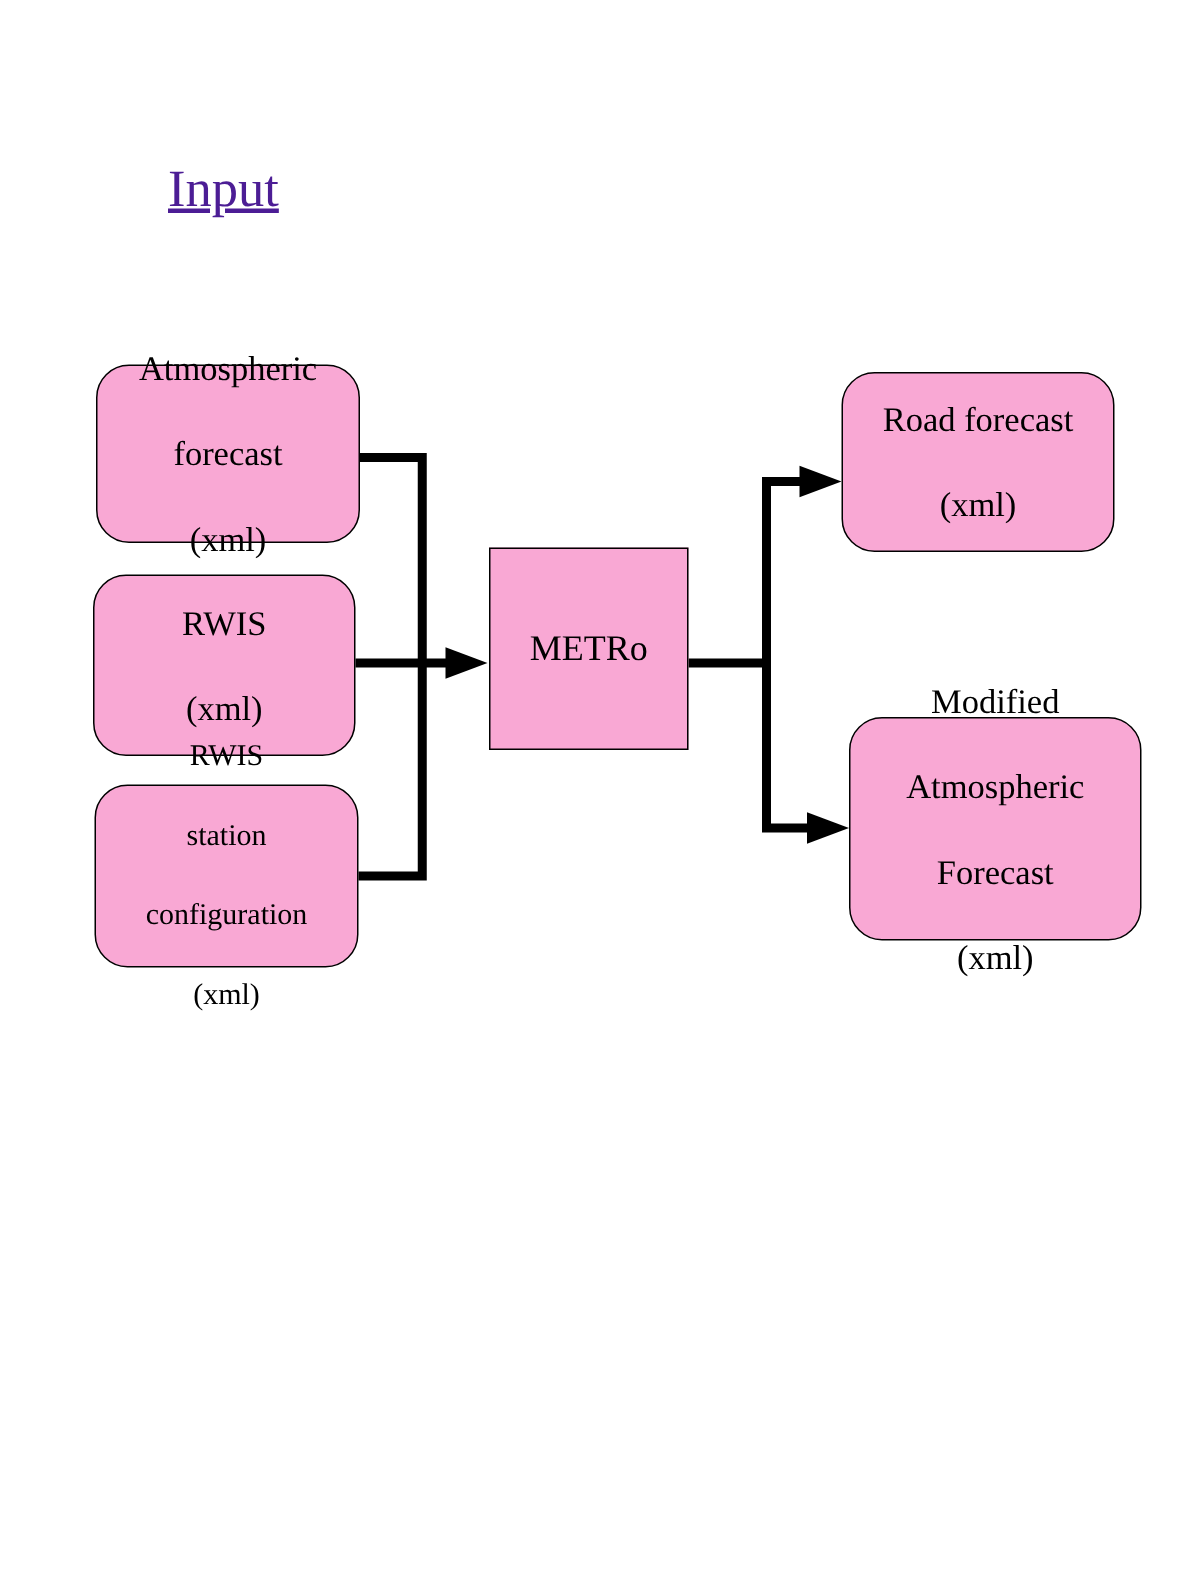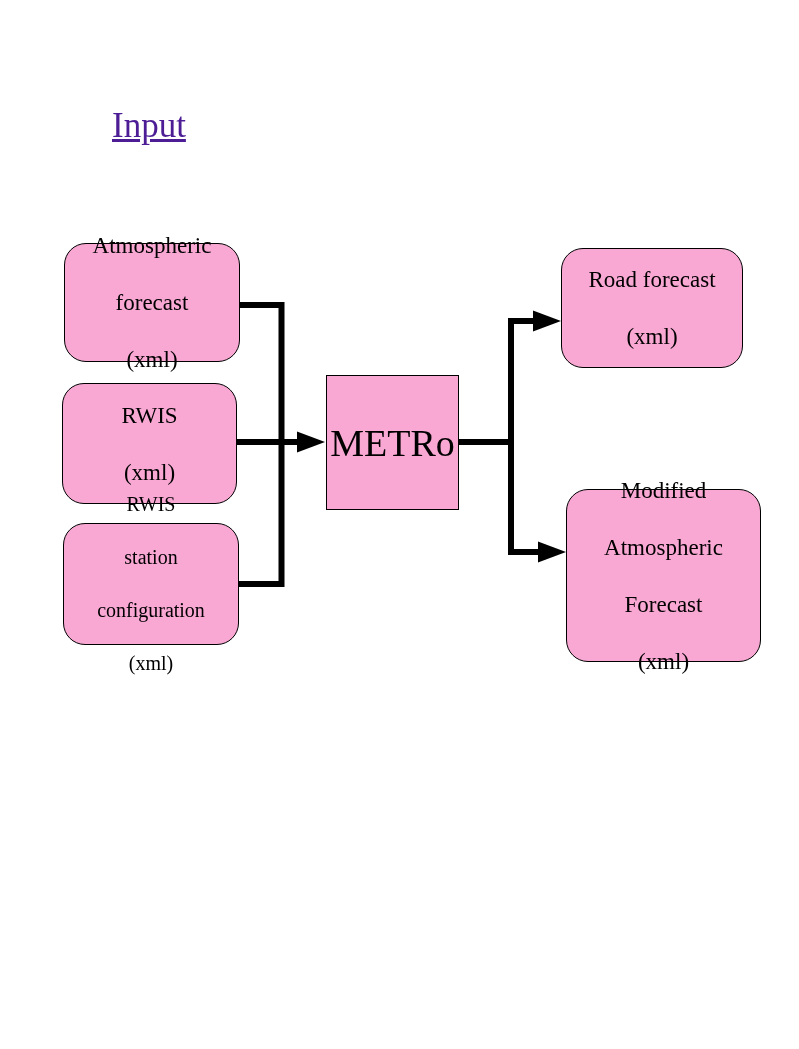--- a/index.html
+++ b/index.html
@@ -48,24 +48,24 @@
     font-size: 23px;
     line-height: 33px;
     gap: 24px;
   }
   .node.rounded { border-radius: 22px; }
 
   .node-atmospheric { left: 64px;  top: 243px; width: 176px; height: 119px; }
   .node-rwis-obs    { left: 62px;  top: 383px; width: 175px; height: 121px; }
   .node-rwis-config { left: 63px;  top: 523px; width: 176px; height: 122px;
                       font-size: 20px; line-height: 29px; }
-  .node-metro       { left: 326px; top: 375px; width: 133px; height: 135px;
-                      font-size: 38px; line-height: 38px; border-radius: 0; }
+  .node-metro       { left: 326px; top: 365px; width: 133px; height: 135px;
+                      font-size: 24px; line-height: 38px; border-radius: 0; }
   .node-road        { left: 561px; top: 248px; width: 182px; height: 120px; }
-  .node-modified    { left: 566px; top: 478px; width: 195px; height: 173px; margin-top: 11px; }
+  .node-modified    { left: 566px; top: 478px; width: 195px; height: 149px; }
 
   .node-line { white-space: nowrap; }
 </style>
 </head>
 <body>
 
 <div class="page">
 
   <svg class="connectors" viewBox="0 0 799 1049" xmlns="http://www.w3.org/2000/svg">
 

